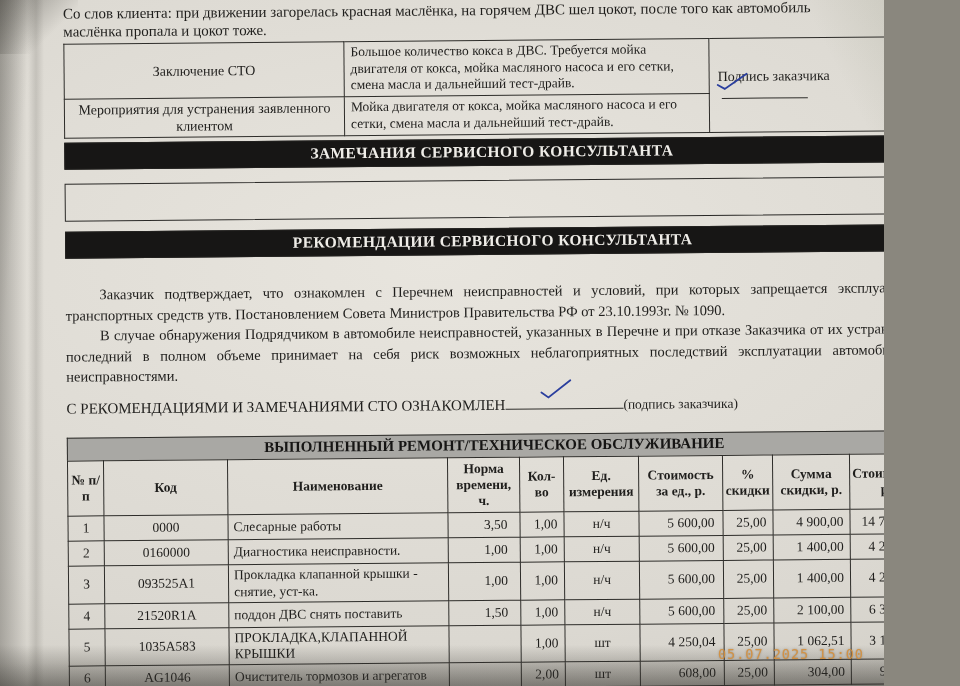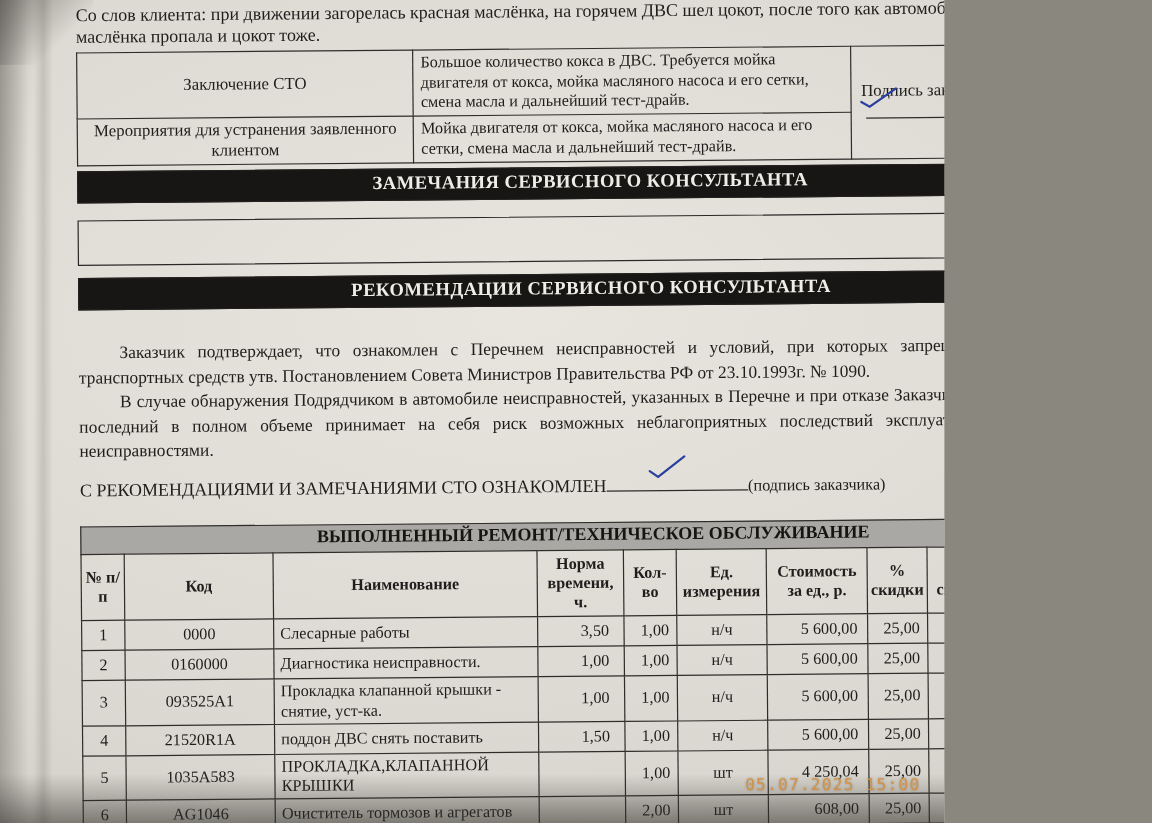--- a/index.html
+++ b/index.html
@@ -2,21 +2,21 @@
 <html><head>
 <meta charset="utf-8">
 <style>
   html,body{margin:0;padding:0;}
   body{
     width:960px;height:686px;overflow:hidden;
     background:#8a877e;
     font-family:"Liberation Serif","DejaVu Serif",serif;
     color:#1f1e1c;
   }
-  .photo{position:relative;width:787px;height:686px;overflow:hidden;}
+  .photo{position:relative;width:884px;height:686px;overflow:hidden;}
   .paper{
     position:absolute;left:-14px;top:-16px;width:1000px;height:726px;
     transform:rotate(-0.5deg);
     background:
       linear-gradient(244deg, rgba(118,124,96,0.55) 0%, rgba(118,124,96,0.18) 6%, rgba(0,0,0,0) 14%),
       linear-gradient(96deg, rgba(90,88,80,0.32) 0%, rgba(0,0,0,0) 5%),
       linear-gradient(to top, rgba(80,78,70,0.22) 0%, rgba(0,0,0,0) 7%),
       radial-gradient(130% 95% at 45% 38%, #e8e5de 0%, #dbd8d1 55%, #cdcac2 85%, #c0bdb5 100%);
     box-shadow:0 0 24px rgba(0,0,0,0.35);
   }

